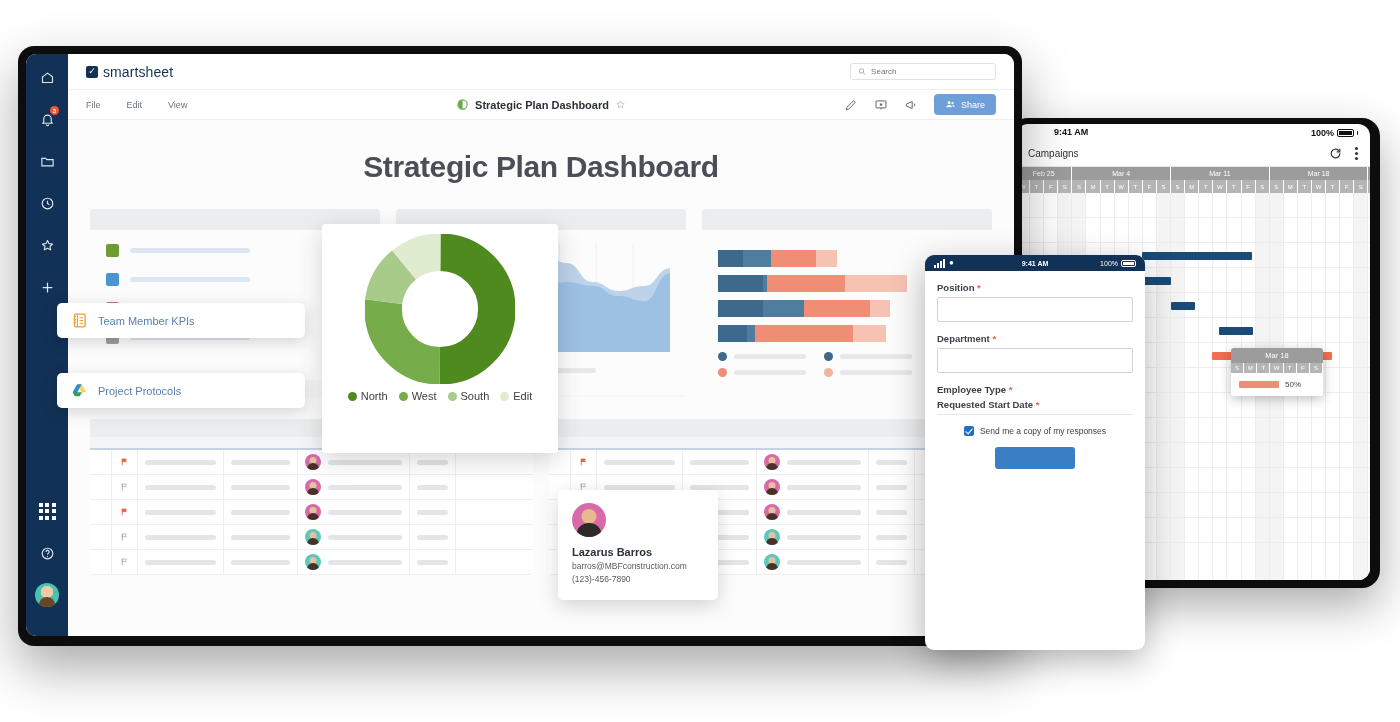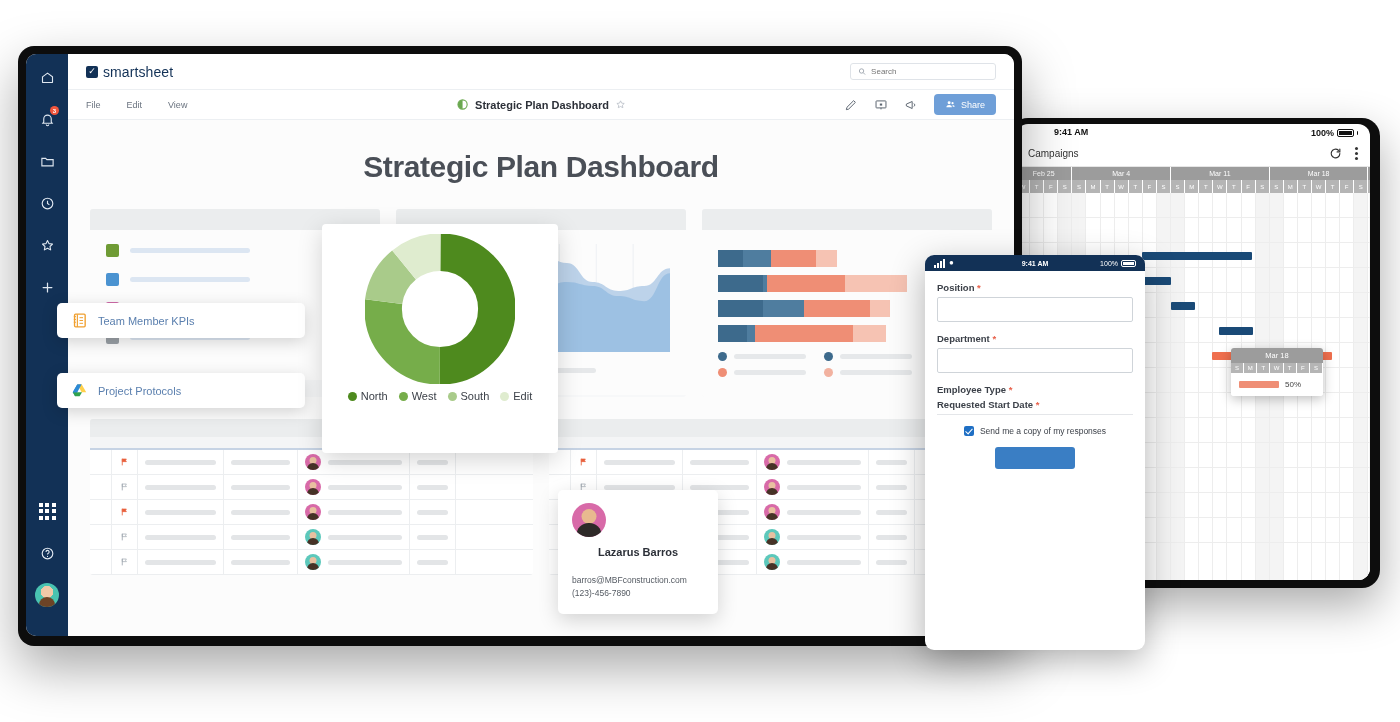--- a/index.html
+++ b/index.html
@@ -266,21 +266,21 @@
     background: #d86aa8; position: relative; overflow: hidden; margin-bottom: 9px;
   }
   .contact-av::before {
     content: ""; position: absolute; left: 50%; top: 6px; transform: translateX(-50%);
     width: 15px; height: 15px; border-radius: 50%; background: #e8b98f;
   }
   .contact-av::after {
     content: ""; position: absolute; left: 50%; bottom: 0; transform: translateX(-50%);
     width: 25px; height: 14px; border-radius: 12px 12px 0 0; background: #2e2a28;
   }
-  .c-name { font-size: 11px; font-weight: bold; color: #2c3038; margin-bottom: 16px; text-align: center; }
+  .c-name { font-size: 11px; font-weight: bold; color: #2c3038; margin-bottom: 2px; }
   .c-meta { font-size: 8.5px; color: #555b63; line-height: 1.5; }
 
   
   .phone {
     position: absolute; left: 925px; top: 255px;
     width: 220px; height: 395px;
     background: #fff; border-radius: 9px;
     box-shadow: 0 10px 34px rgba(0,0,0,.3);
     overflow: hidden; z-index: 20;
   }

